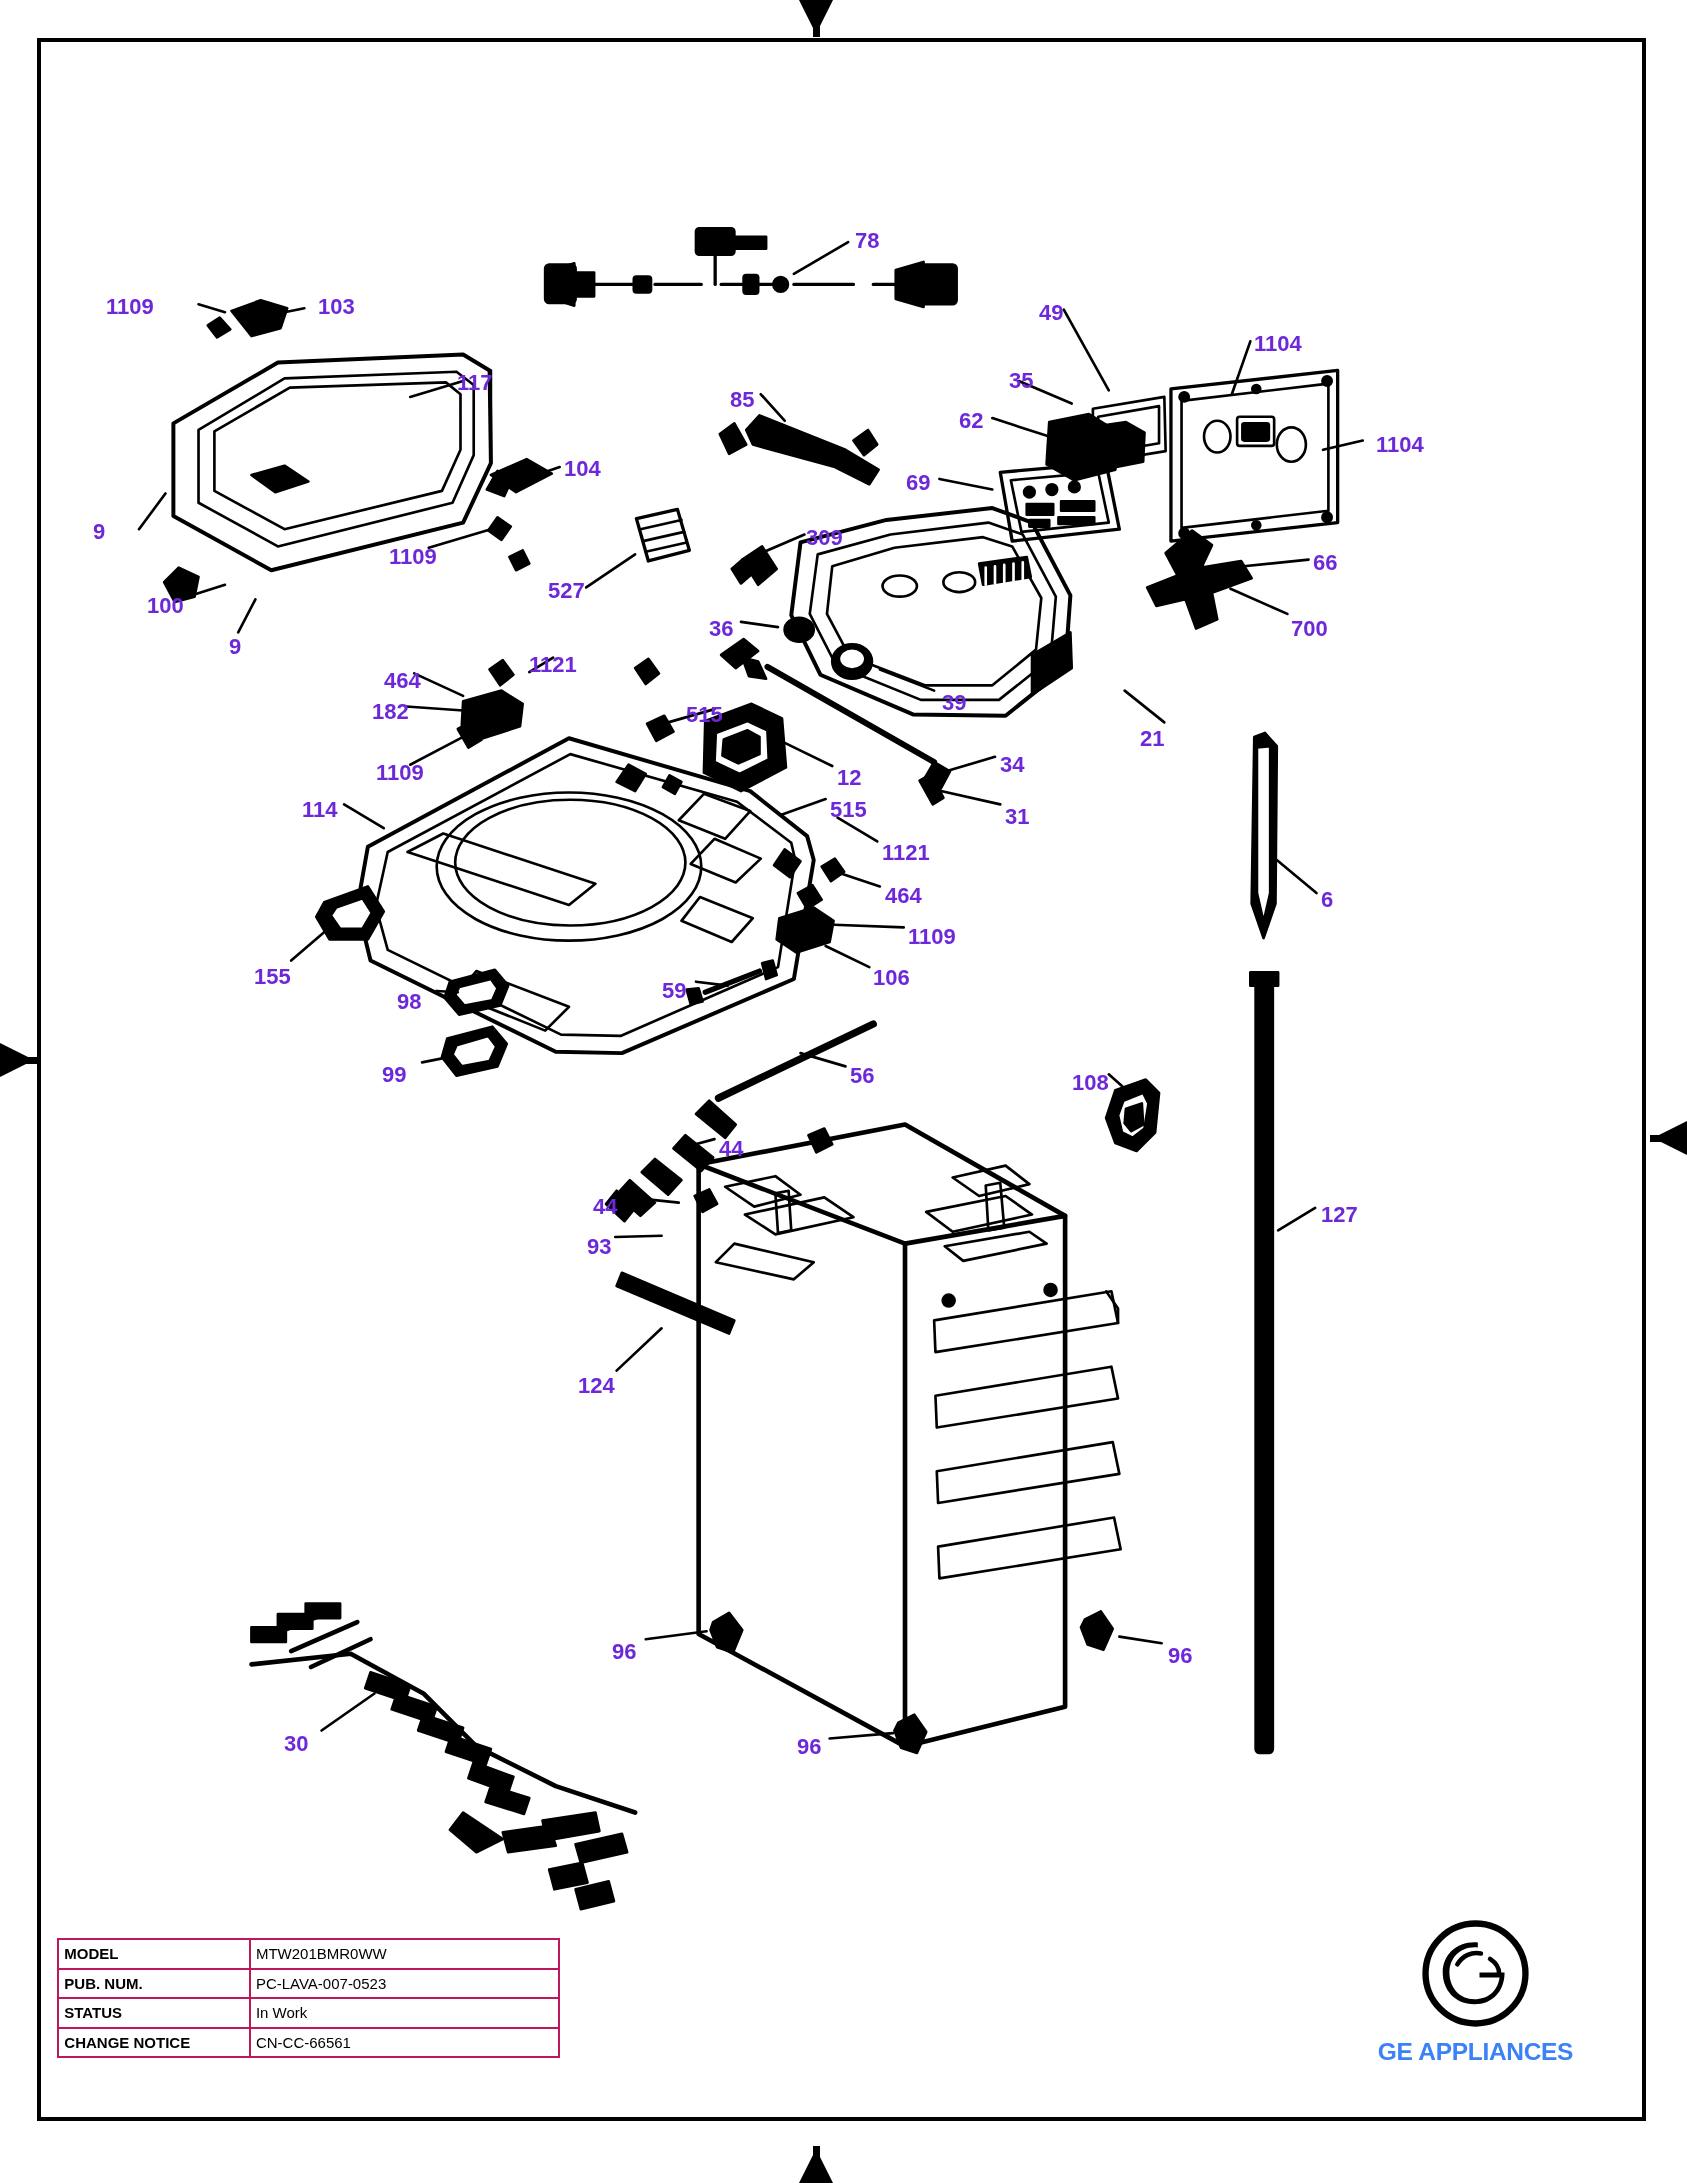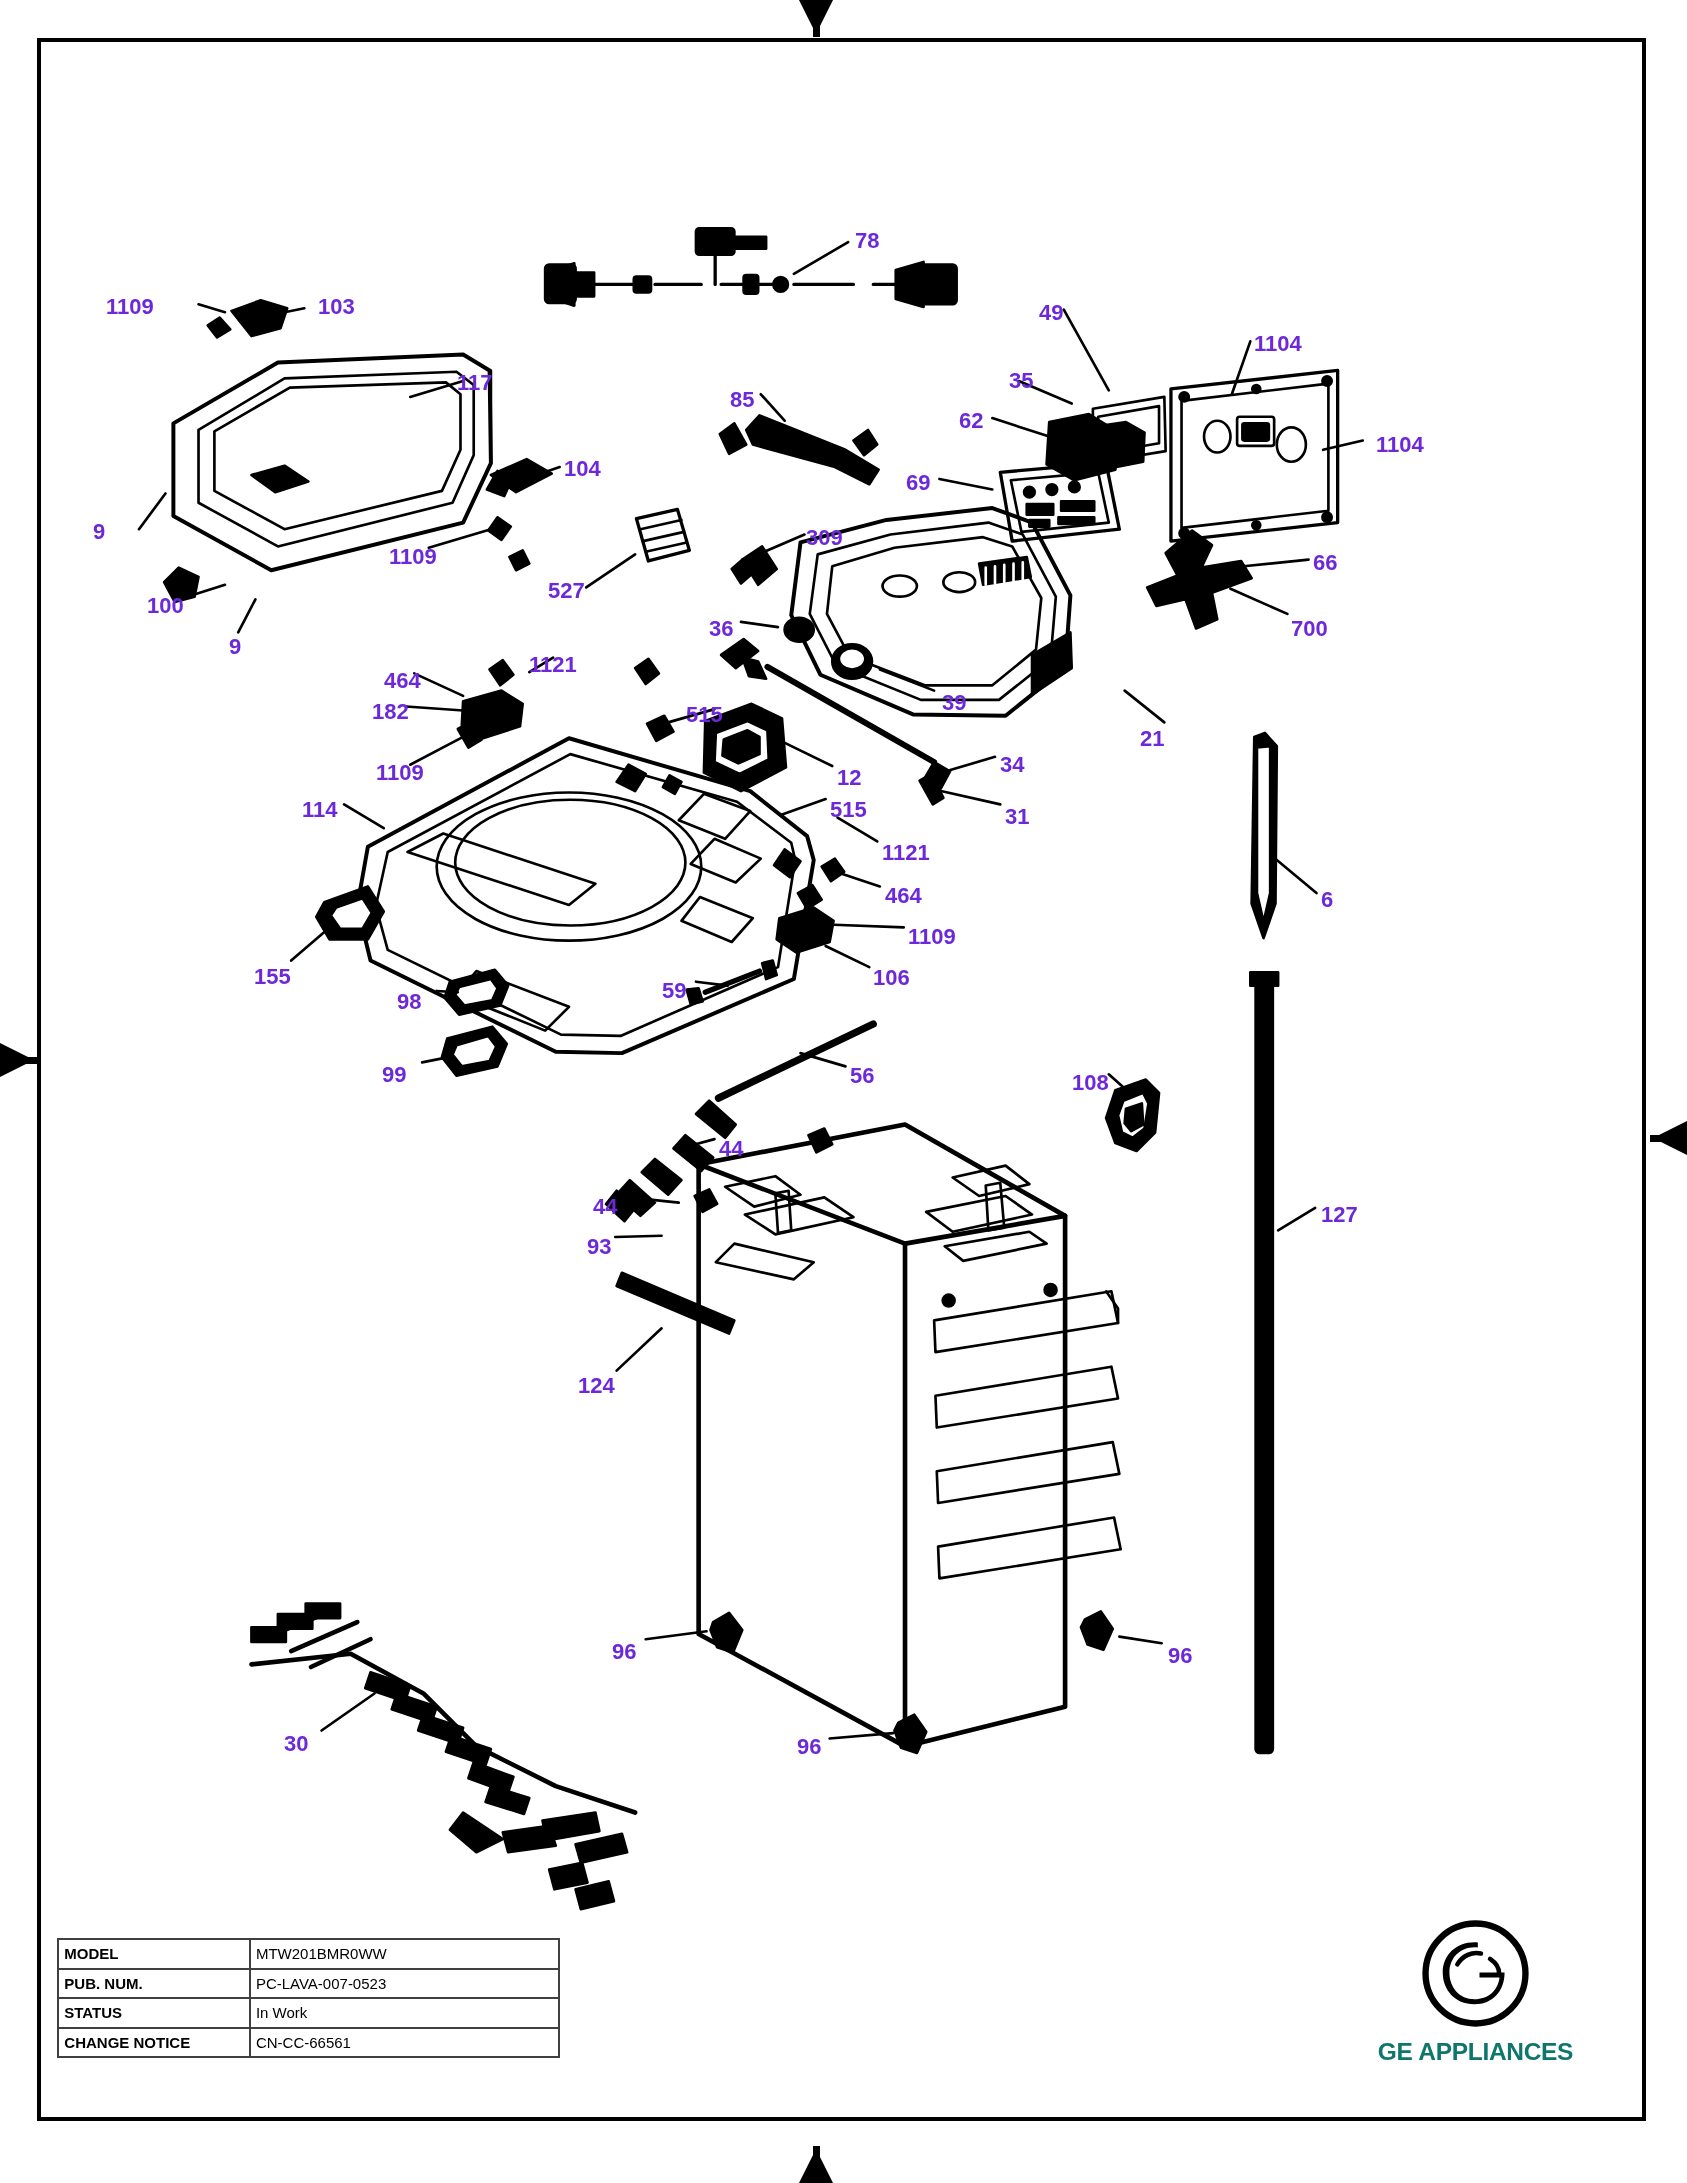--- a/index.html
+++ b/index.html
@@ -77,21 +77,21 @@
   .title-block {
     position: absolute;
     left: 57px;
     top: 1938px;
     width: 503px;
     border-collapse: collapse;
     font-size: 15px;
     font-weight: bold;
   }
   .title-block td {
-    border: 2px solid #404040;
+    border: 2px solid #be185d;
     height: 25px;
     padding: 1.3px 5.3px;
     vertical-align: middle;
     white-space: nowrap;
   }
   .title-block td.k {
     width: 179px;
     font-weight: bold;
   }
   .title-block td.v {
@@ -109,21 +109,21 @@
   .ge-mark {
     width: 109px;
     height: 109px;
     margin: 0 auto;
   }
   .ge-text {
     margin-top: 8px;
     font-size: 24.5px;
     font-weight: bold;
     letter-spacing: -0.3px;
-    color: #0f766e;
+    color: #3b82f6;
   }
 
   
   .callout {
     position: absolute;
     font-size: 22px;
     font-weight: bold;
     color: #6d28d9;
     white-space: nowrap;
     line-height: 1;

